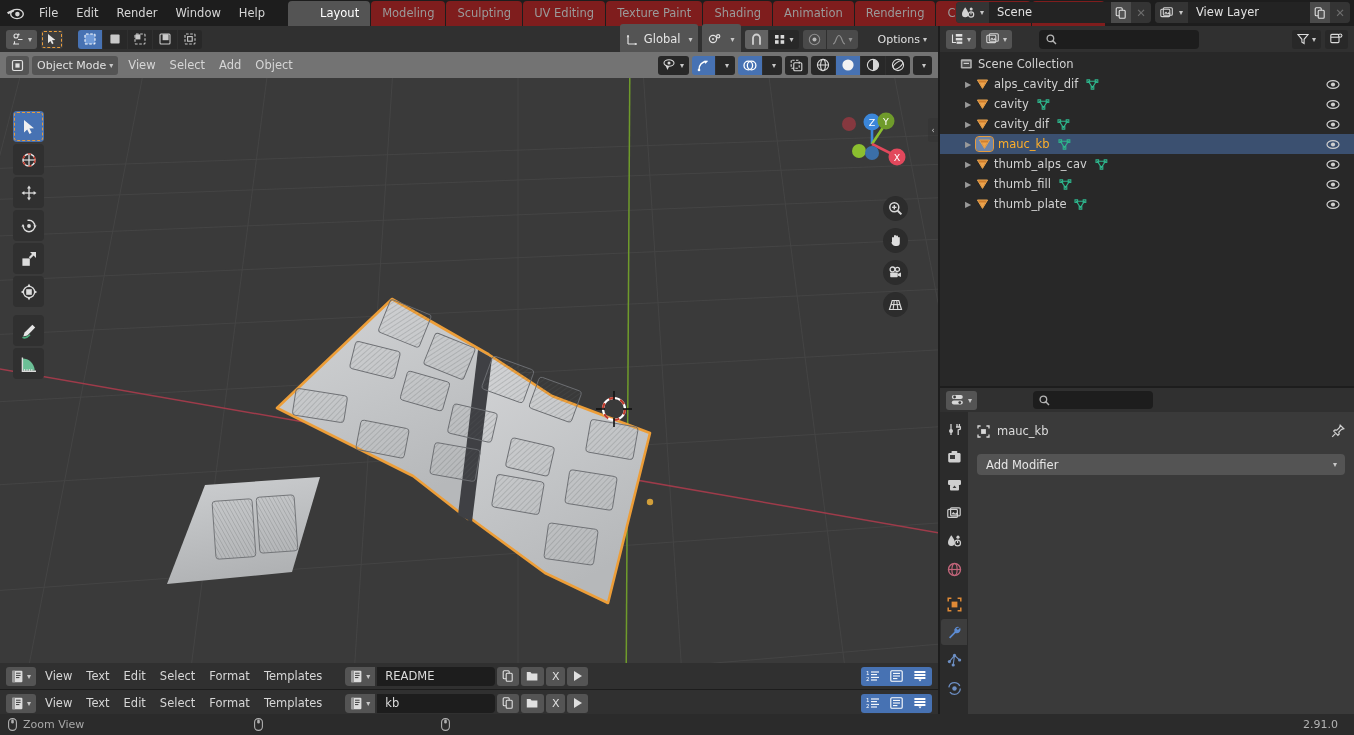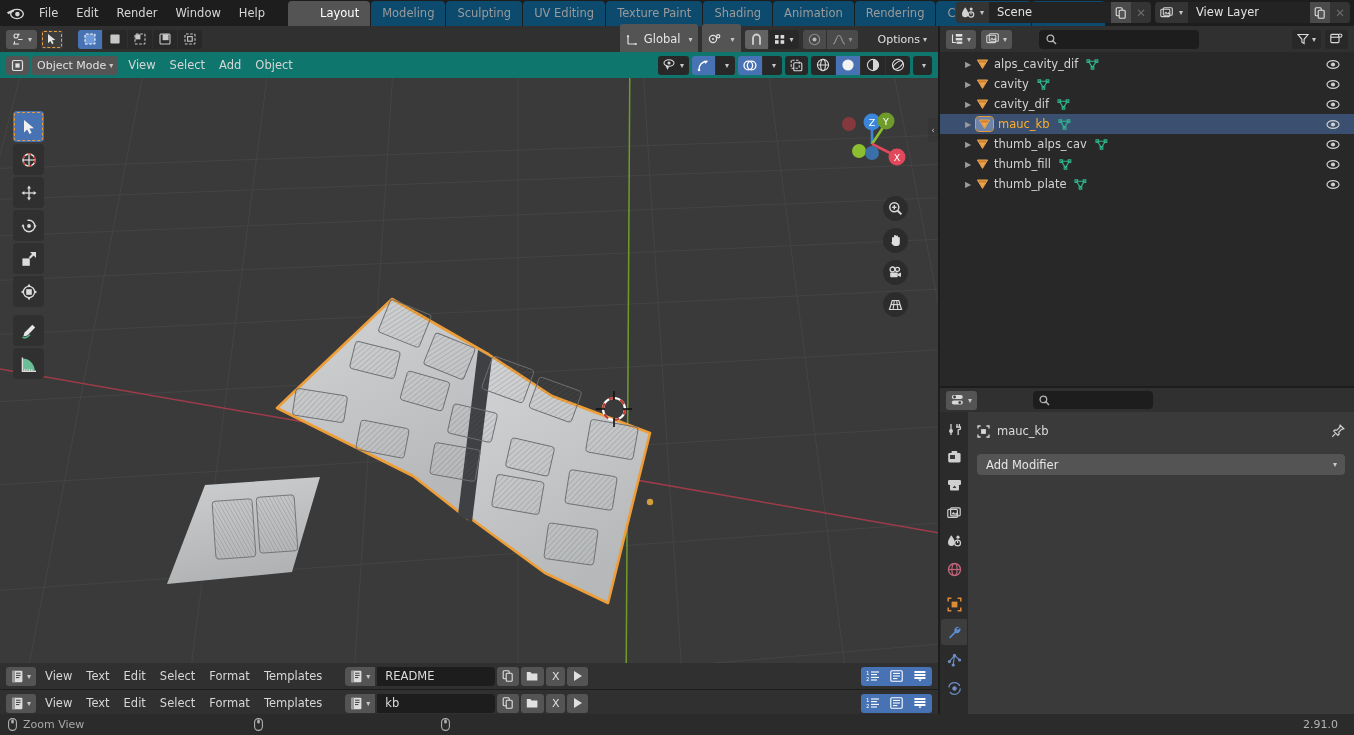--- a/index.html
+++ b/index.html
@@ -10,35 +10,35 @@
     font-size:11.5px; color:#e5e5e5;
     -webkit-font-smoothing:antialiased;
   }
   .app { position:relative; width:1354px; height:735px; }
 
   
   .topbar { position:absolute; left:0; top:0; width:1354px; height:26px; background:#1d1d1d; display:flex; align-items:center; }
   .blender-logo { width:30px; height:26px; display:flex; align-items:center; justify-content:center; }
   .menu-item { padding:3px 9px; color:#d6d6d6; font-size:11.5px; cursor:default; border-radius:3px; }
   .ws-tabs { display:flex; align-items:flex-end; height:26px; margin-left:14px; }
-  .ws-tab { padding:5px 11px 6px 11px; font-size:11.5px; color:#9a9a9a; background:#0c4a6e; margin-right:1px; border-radius:4px 4px 0 0; cursor:default; }
+  .ws-tab { padding:5px 11px 6px 11px; font-size:11.5px; color:#9a9a9a; background:#7f1d1d; margin-right:1px; border-radius:4px 4px 0 0; cursor:default; }
   .ws-tab.active { background:#545454; color:#ffffff;padding-left:32px; }
   .ws-plus { color:#8a8a8a; padding:4px 6px; font-size:12px; }
 
   .topbar-right { position:absolute; right:4px; top:2px; display:flex; align-items:center; gap:4px; }
   .field-combo { display:flex; align-items:center; height:21px; background:#282828; border-radius:4px; overflow:hidden; }
   .fc-icon { display:flex; align-items:center; gap:2px; padding:0 5px; height:21px; background:#343434; }
   .fc-name { background:#232323; height:21px; line-height:21px; padding:0 8px; min-width:122px; font-size:11.5px; color:#e2e2e2; }
   .fc-btn { width:20px; height:21px; display:flex; align-items:center; justify-content:center; background:#4b4b4b; }
   .fc-btn.dim { background:#343434; color:#6e6e6e; }
 
   
   .vp-col { position:absolute; left:0; top:26px; width:938px; height:637px; }
   .toolheader { position:absolute; left:0; top:0; width:938px; height:26px; background:#303030; display:flex; align-items:center; padding:0 6px; gap:4px; }
-  .vpheader { position:absolute; left:0; top:26px; width:938px; height:26px; background:#0f766e; display:flex; align-items:center; padding:0 6px; gap:3px; }
+  .vpheader { position:absolute; left:0; top:26px; width:938px; height:26px; background:#737373; display:flex; align-items:center; padding:0 6px; gap:3px; }
 
   .btn { height:19px; min-width:19px; background:#545454; border-radius:3px; display:flex; align-items:center; justify-content:center; padding:0 5px; color:#e0e0e0; font-size:11px; cursor:default; }
   .btn.flat { background:transparent; }
   .btn.blue { background:#4772b3; }
   .btn.dark { background:#282828; }
   .btngrp { display:flex; border-radius:3px; overflow:hidden; }
   .btngrp .btn { border-radius:0; margin:0; border-right:1px solid #303030; }
   .btngrp .btn:last-child { border-right:none; }
   .chev { font-size:8px; color:#c8c8c8; margin-left:3px; }
   .sep { width:7px; }
@@ -620,20 +620,31 @@
               <rect x="0.8" y="1.4" width="8.2" height="8.2" rx="1" fill="none" stroke="#dcdcdc" stroke-width="1.1"></rect>
               <line x1="0.8" y1="4.2" x2="9" y2="4.2" stroke="#dcdcdc" stroke-width="1.1"></line>
               <circle cx="10.2" cy="2.6" r="2.2" fill="#dcdcdc"></circle>
               <line x1="10.2" y1="1.4" x2="10.2" y2="3.8" stroke="#303030" stroke-width="1"></line>
               <line x1="9" y1="2.6" x2="11.4" y2="2.6" stroke="#303030" stroke-width="1"></line>
             </svg>
         </div>
       </div>
     </div>
     <div class="ol-body">
+      <div class="ol-row">
+        <span style="width:10px"></span>
+        <span>
+          <svg width="13" height="12" viewBox="0 0 13 12">
+              <rect x="0.8" y="1.2" width="11" height="9.2" rx="1.2" fill="#b0b0b0"></rect>
+              <rect x="2.4" y="3.4" width="7.8" height="5.6" fill="#4a4a4a"></rect>
+              <rect x="3.6" y="4.8" width="5.4" height="1.2" fill="#cfcfcf"></rect>
+            </svg>
+        </span>
+        <span class="ol-name">Scene Collection</span>
+      </div>
       <div id="olrows">
           <div class="ol-row" style="position: relative;">
             <span class="ol-disc" style="margin-left: 10px;">▶</span>
             <span>
               <svg width="13" height="12" viewBox="0 0 13 12" style="display:block">
                 <path d="M1.4 2 L11.6 2 L6.5 10.4z" fill="#d07f2e" stroke="#e8a44e" stroke-width="1"></path>
                 <path d="M3.6 4.6 L9.4 4.6 L6.5 9.4z" fill="#eda44d"></path>
               </svg>
             </span>
             <span class="ol-name">alps_cavity_dif</span>

